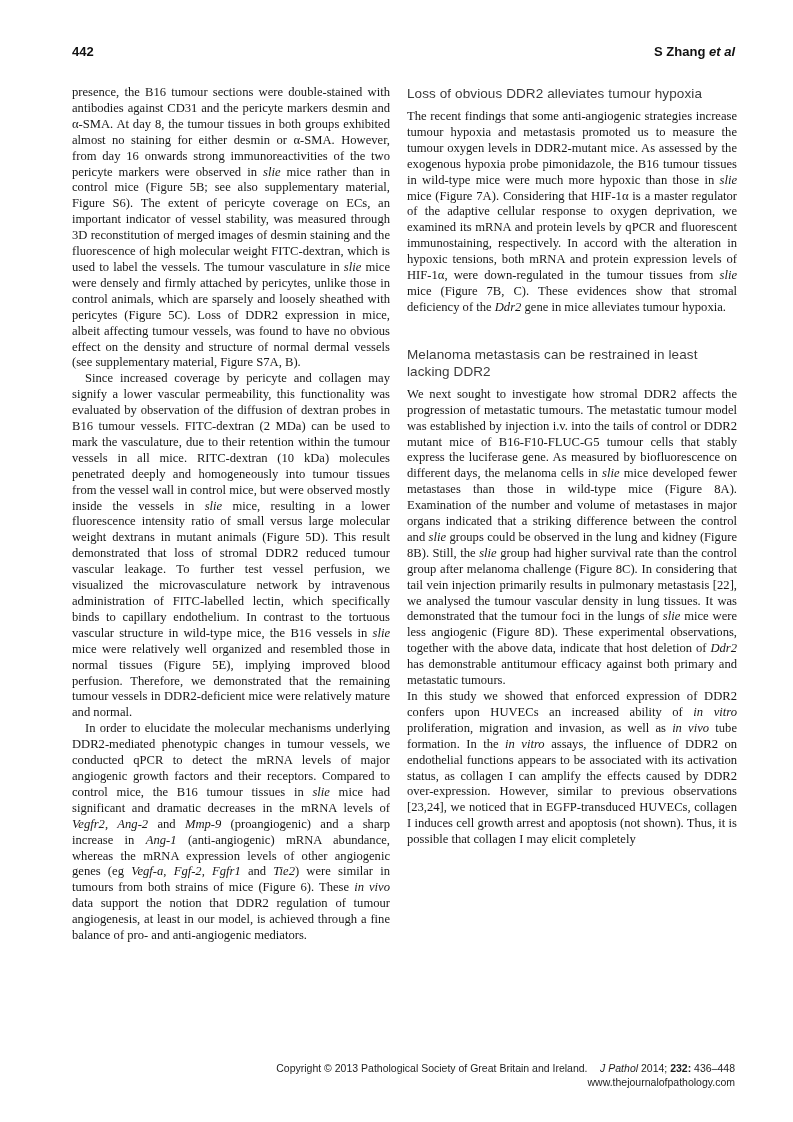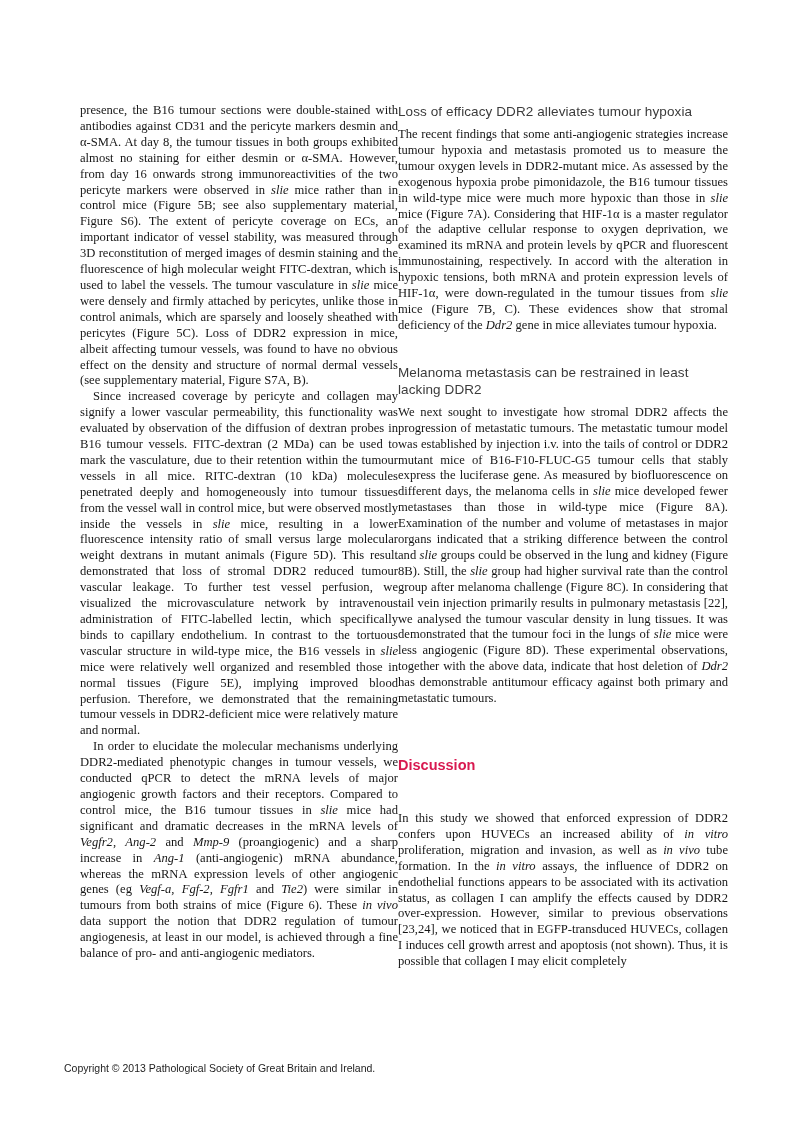--- a/index.html
+++ b/index.html
@@ -21,25 +21,24 @@
     justify-content: space-between;
     font-family: "Liberation Sans", sans-serif;
     font-size: 13px;
     font-weight: bold;
     color: #111;
   }
   .runhead b { font-weight: bold; }
   .runhead i { font-weight: bold; font-style: italic; }
   .columns {
     position: absolute;
-    top: 103px;
+    top: 85px;
     left: 72px;
     display: flex;
-    gap: 0;
-    margin-left: 8px;
+    gap: 17px;
   }
   .col-left  { width: 318px; }
   .col-right { width: 330px; }
   .body-par {
     margin: 0;
     font-size: 12.6px;
     line-height: 15.9px;
     text-align: justify;
     hyphens: auto;
     -webkit-hyphens: auto;
@@ -61,52 +60,59 @@
     font-size: 14.5px;
     font-weight: bold;
     color: var(--accent, #d81950);
   }
   .footer {
     position: absolute;
     top: 1062px;
     left: 64px;
     right: 58px;
     display: flex;
-    justify-content: flex-start;
+    justify-content: flex-end;
     font-family: "Liberation Sans", sans-serif;
     font-size: 10.5px;
     line-height: 13.5px;
     color: #1d1d1d;
   }
   .footer-right { text-align: right; }
 </style>
 </head>
 <body>
 
 <div class="page">
 
+  <div class="header">
+    <span class="pagenum">442</span>
+    <span class="runhead"><b>S Zhang</b> <i>et al</i></span>
+  </div>
 
   <div class="columns">
     <div class="col col-left">
       <p class="body-par">presence, the B16 tumour sections were double-stained with antibodies against CD31 and the pericyte markers desmin and α-SMA. At day 8, the tumour tissues in both groups exhibited almost no staining for either desmin or α-SMA. However, from day 16 onwards strong immunoreactivities of the two pericyte markers were observed in <i>slie</i> mice rather than in control mice (Figure 5B; see also supplementary material, Figure S6). The extent of pericyte coverage on ECs, an important indicator of vessel stability, was measured through 3D reconstitution of merged images of desmin staining and the fluorescence of high molecular weight FITC-dextran, which is used to label the vessels. The tumour vasculature in <i>slie</i> mice were densely and firmly attached by pericytes, unlike those in control animals, which are sparsely and loosely sheathed with pericytes (Figure 5C). Loss of DDR2 expression in mice, albeit affecting tumour vessels, was found to have no obvious effect on the density and structure of normal dermal vessels (see supplementary material, Figure S7A, B).</p>
       <p class="body-par indent">Since increased coverage by pericyte and collagen may signify a lower vascular permeability, this functionality was evaluated by observation of the diffusion of dextran probes in B16 tumour vessels. FITC-dextran (2 MDa) can be used to mark the vasculature, due to their retention within the tumour vessels in all mice. RITC-dextran (10 kDa) molecules penetrated deeply and homogeneously into tumour tissues from the vessel wall in control mice, but were observed mostly inside the vessels in <i>slie</i> mice, resulting in a lower fluorescence intensity ratio of small versus large molecular weight dextrans in mutant animals (Figure 5D). This result demonstrated that loss of stromal DDR2 reduced tumour vascular leakage. To further test vessel perfusion, we visualized the microvasculature network by intravenous administration of FITC-labelled lectin, which specifically binds to capillary endothelium. In contrast to the tortuous vascular structure in wild-type mice, the B16 vessels in <i>slie</i> mice were relatively well organized and resembled those in normal tissues (Figure 5E), implying improved blood perfusion. Therefore, we demonstrated that the remaining tumour vessels in DDR2-deficient mice were relatively mature and normal.</p>
       <p class="body-par indent">In order to elucidate the molecular mechanisms underlying DDR2-mediated phenotypic changes in tumour vessels, we conducted qPCR to detect the mRNA levels of major angiogenic growth factors and their receptors. Compared to control mice, the B16 tumour tissues in <i>slie</i> mice had significant and dramatic decreases in the mRNA levels of <i>Vegfr2</i>, <i>Ang-2</i> and <i>Mmp-9</i> (proangiogenic) and a sharp increase in <i>Ang-1</i> (anti-angiogenic) mRNA abundance, whereas the mRNA expression levels of other angiogenic genes (eg <i>Vegf-a</i>, <i>Fgf-2</i>, <i>Fgfr1</i> and <i>Tie2</i>) were similar in tumours from both strains of mice (Figure 6). These <i>in vivo</i> data support the notion that DDR2 regulation of tumour angiogenesis, at least in our model, is achieved through a fine balance of pro- and anti-angiogenic mediators.</p>
     </div>
 
     <div class="col col-right">
-      <h2 class="subheading">Loss of efficacy DDR2 alleviates tumour hypoxia</h2>
+      <h2 class="subheading">Loss of obvious DDR2 alleviates tumour hypoxia</h2>
       <p class="body-par">The recent findings that some anti-angiogenic strategies increase tumour hypoxia and metastasis promoted us to measure the tumour oxygen levels in DDR2-mutant mice. As assessed by the exogenous hypoxia probe pimonidazole, the B16 tumour tissues in wild-type mice were much more hypoxic than those in <i>slie</i> mice (Figure 7A). Considering that HIF-1α is a master regulator of the adaptive cellular response to oxygen deprivation, we examined its mRNA and protein levels by qPCR and fluorescent immunostaining, respectively. In accord with the alteration in hypoxic tensions, both mRNA and protein expression levels of HIF-1α, were down-regulated in the tumour tissues from <i>slie</i> mice (Figure 7B, C). These evidences show that stromal deficiency of the <i>Ddr2</i> gene in mice alleviates tumour hypoxia.</p>
 
       <h2 class="subheading mt">Melanoma metastasis can be restrained in least lacking DDR2</h2>
       <p class="body-par">We next sought to investigate how stromal DDR2 affects the progression of metastatic tumours. The metastatic tumour model was established by injection i.v. into the tails of control or DDR2 mutant mice of B16-F10-FLUC-G5 tumour cells that stably express the luciferase gene. As measured by biofluorescence on different days, the melanoma cells in <i>slie</i> mice developed fewer metastases than those in wild-type mice (Figure 8A). Examination of the number and volume of metastases in major organs indicated that a striking difference between the control and <i>slie</i> groups could be observed in the lung and kidney (Figure 8B). Still, the <i>slie</i> group had higher survival rate than the control group after melanoma challenge (Figure 8C). In considering that tail vein injection primarily results in pulmonary metastasis [22], we analysed the tumour vascular density in lung tissues. It was demonstrated that the tumour foci in the lungs of <i>slie</i> mice were less angiogenic (Figure 8D). These experimental observations, together with the above data, indicate that host deletion of <i>Ddr2</i> has demonstrable antitumour efficacy against both primary and metastatic tumours.</p>
 
-      <h2 class="major-heading">Discussion</h2>
       <p class="body-par">In this study we showed that enforced expression of DDR2 confers upon HUVECs an increased ability of <i>in vitro</i> proliferation, migration and invasion, as well as <i>in vivo</i> tube formation. In the <i>in vitro</i> assays, the influence of DDR2 on endothelial functions appears to be associated with its activation status, as collagen I can amplify the effects caused by DDR2 over-expression. However, similar to previous observations [23,24], we noticed that in EGFP-transduced HUVECs, collagen I induces cell growth arrest and apoptosis (not shown). Thus, it is possible that collagen I may elicit completely</p>
     </div>
   </div>
 
   <div class="footer">
     <div class="footer-left">
       <div>Copyright © 2013 Pathological Society of Great Britain and Ireland.</div>
     </div>
+    <div class="footer-right">
+      <div><i>J Pathol</i> 2014; <b>232:</b> 436–448</div>
+      <div>www.thejournalofpathology.com</div>
+    </div>
   </div>
 
 </div>
 
 </body></html>

